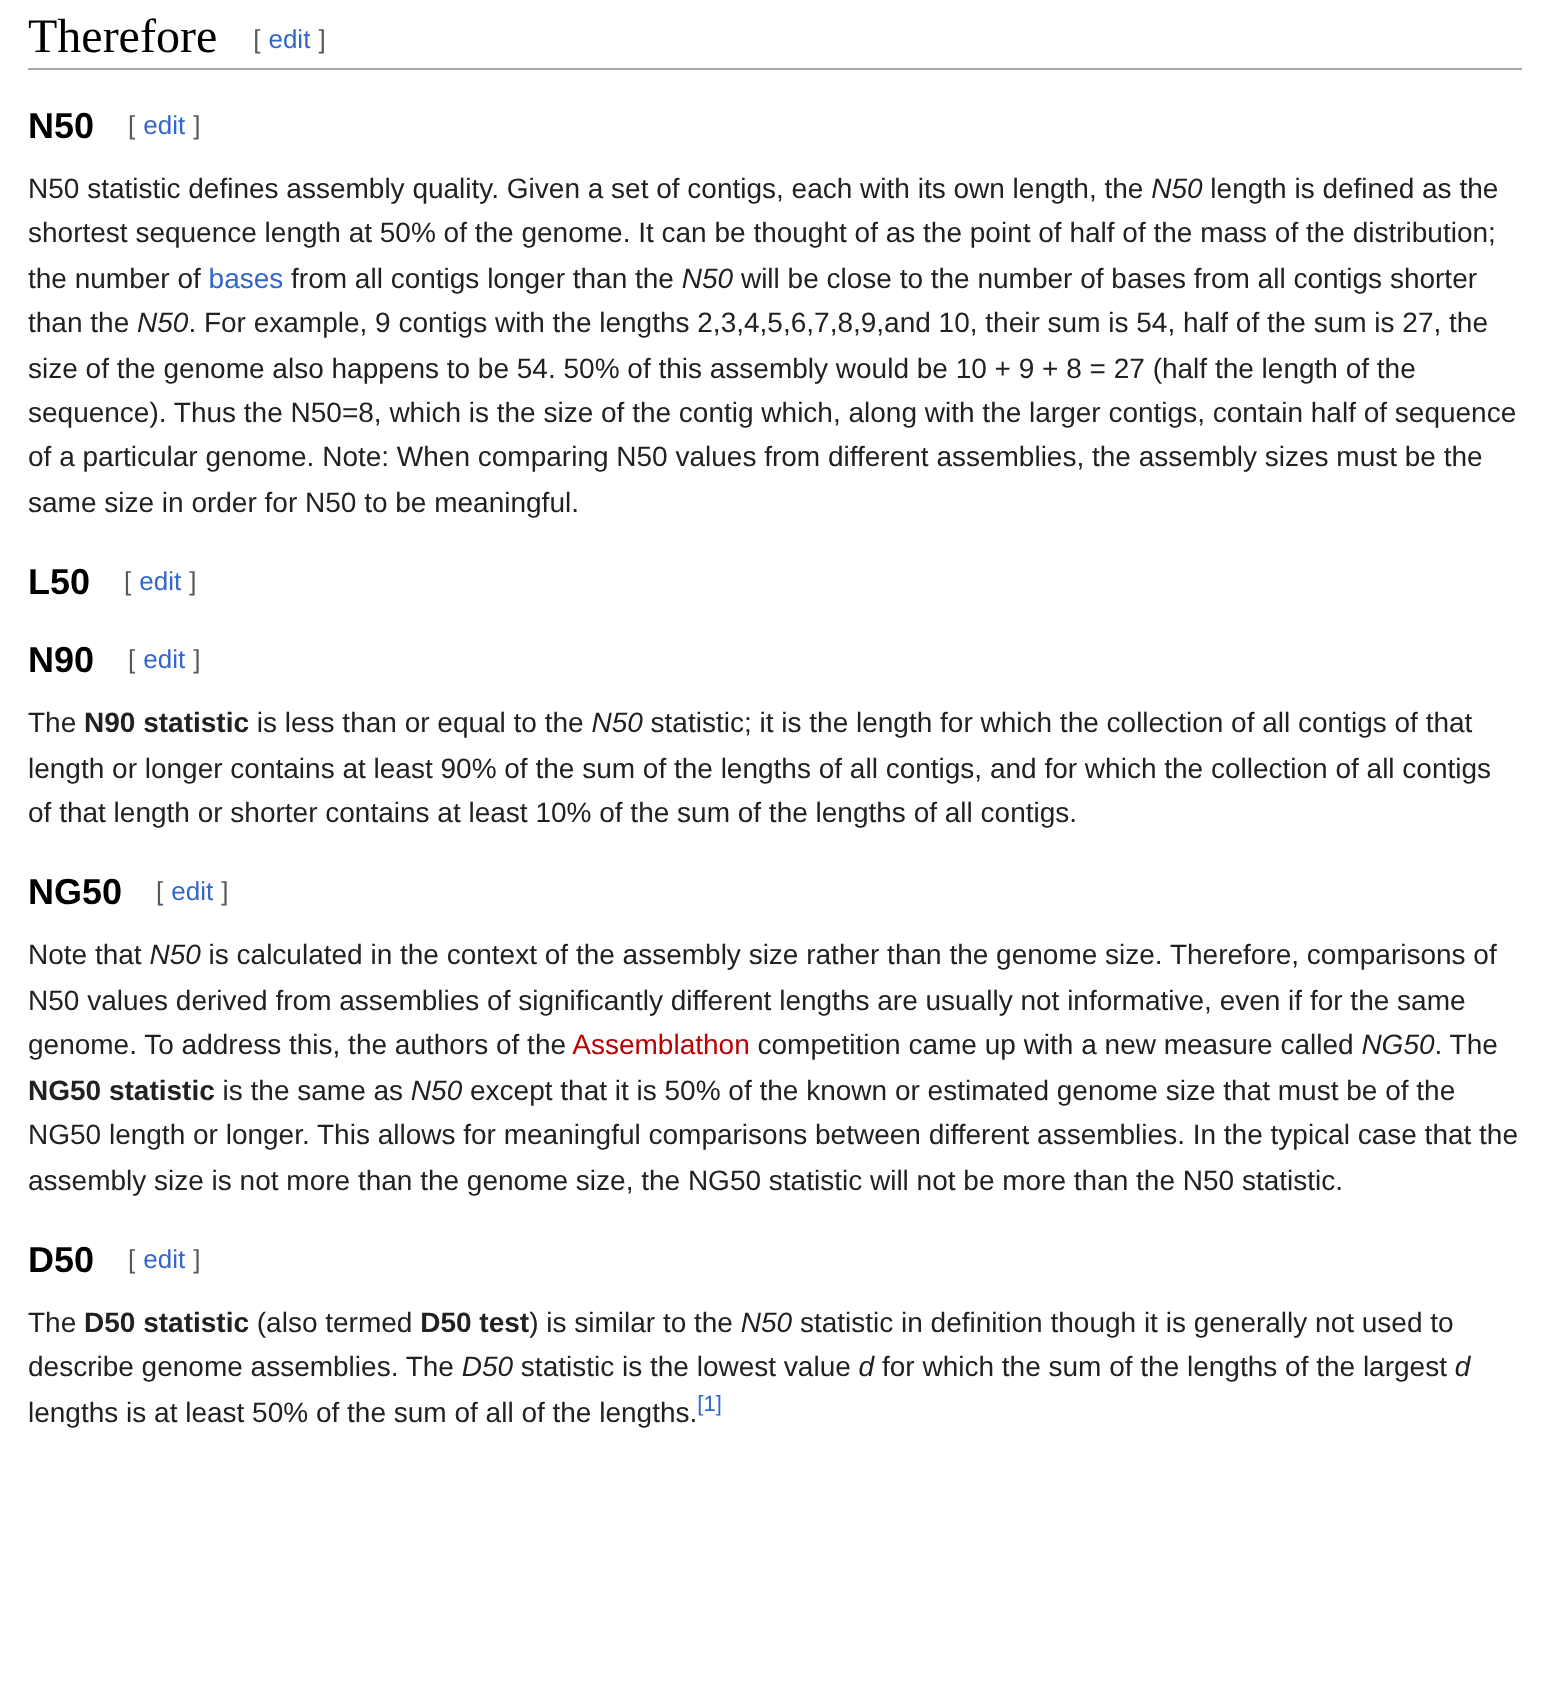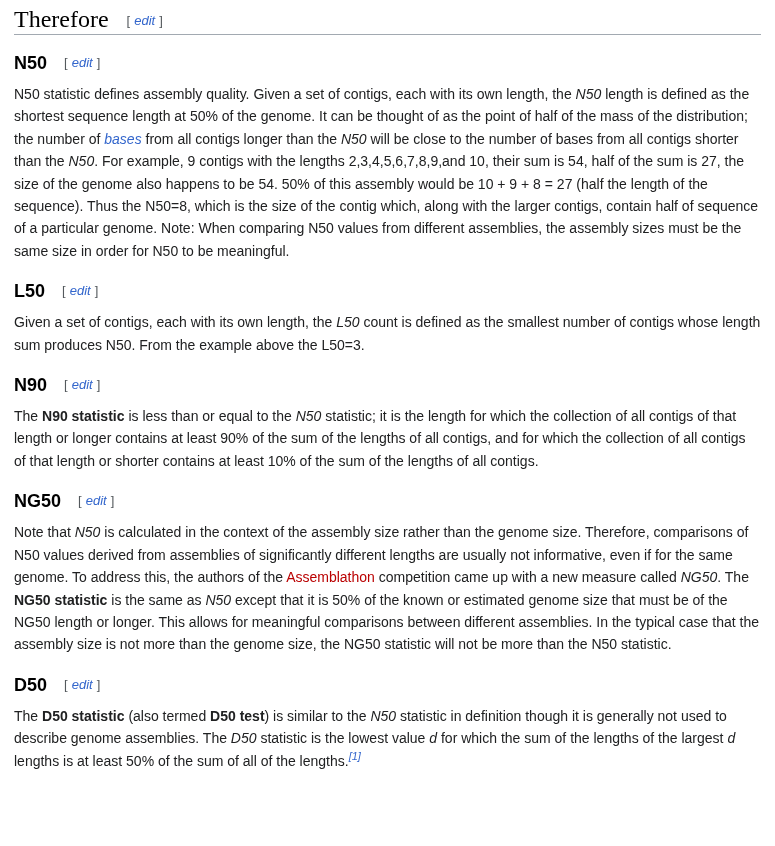--- a/index.html
+++ b/index.html
@@ -47,21 +47,20 @@
     line-height: 1;
     margin-left: 12px;
     vertical-align: 2px;
     white-space: nowrap;
   }
   .bracket { color: var(--bracket); }
   a.editlink, a.link {
     color: var(--link);
     text-decoration: none;
     cursor: pointer;
-    font-style: italic;
   }
   a.redlink {
     color: var(--red-link);
     text-decoration: none;
     cursor: pointer;
   }
   p.para {
     font-size: 14px;
     line-height: 22.4px;
     margin: 0;
@@ -103,21 +102,20 @@
 
   <section>
     <h3 class="subHeading">
       <span>L50</span>
       <span class="editsection">
         <span class="bracket">[</span>
         <a href="#" class="editlink">edit</a>
         <span class="bracket">]</span>
       </span>
     </h3>
-    <p class="para"><span>Given a set of contigs, each with its own length, the </span><i>L50</i><span> count is defined as the smallest number of contigs whose length sum produces N50. From the example above the L50=3.</span></p>
   </section>
 
   <section>
     <h3 class="subHeading">
       <span>N90</span>
       <span class="editsection">
         <span class="bracket">[</span>
         <a href="#" class="editlink">edit</a>
         <span class="bracket">]</span>
       </span>

